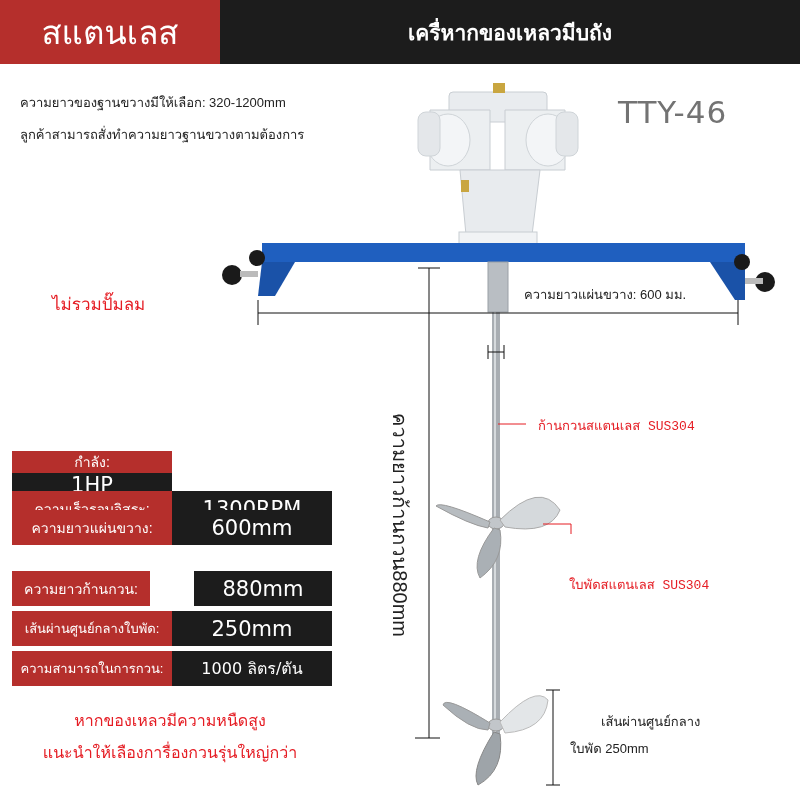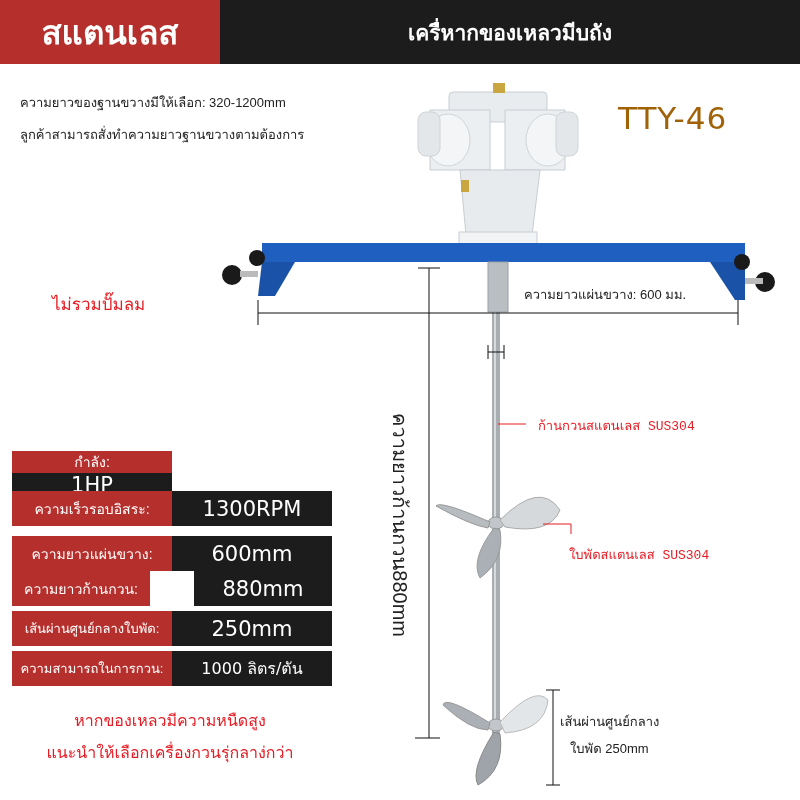--- a/index.html
+++ b/index.html
@@ -1,24 +1,24 @@
 <!DOCTYPE html>
 <html><head>
   <meta charset="utf-8">
   <style>
     * { margin: 0; padding: 0; box-sizing: border-box; }
     body { width: 800px; height: 800px; background: #ffffff; font-family: "DejaVu Sans", sans-serif; position: relative; overflow: hidden; }
     .abs { position: absolute; }
 
     
-    .hdr-left { left: 0; top: 0; width: 220px; height: 64px; background: #b52f2c; color: #fff; font-size: 33px; display: flex; align-items: center; justify-content: center; font-weight: bold; letter-spacing: 0px; }
+    .hdr-left { left: 0; top: 0; width: 220px; height: 64px; background: #b52f2c; color: #fff; font-size: 33px; display: flex; align-items: center; justify-content: center; font-weight: normal; letter-spacing: 0px; }
     .hdr-right { left: 220px; top: 0; width: 580px; height: 64px; background: #1c1c1c; color: #fff; font-size: 21px; display: flex; align-items: center; justify-content: center; font-weight: bold; }
 
     .note { font-size: 13px; color: #222; font-family: "Liberation Sans", sans-serif; }
-    .model { left: 618px; top: 100px; font-size: 31px; color: #a16207; font-family: "DejaVu Sans", sans-serif; font-weight: normal; letter-spacing: 1px; }
+    .model { left: 618px; top: 94px; font-size: 31px; color: #737373; font-family: "DejaVu Sans", sans-serif; font-weight: normal; letter-spacing: 1px; }
     .red-note { color: #e51c23; font-family: Liberation Mono, monospace; }
 
     
     .spec-row { position: absolute; left: 12px; width: 320px; height: 35px; display: flex; }
     .spec-label { width: 160px; height: 100%; background: #b52f2c; color: #fff; font-size: 14px; display: flex; align-items: center; justify-content: center; font-family: "Liberation Sans", sans-serif; white-space: nowrap; }
     .spec-value { width: 160px; height: 100%; background: #1c1c1c; color: #fff; font-size: 21px; display: flex; align-items: center; justify-content: center; font-family: "DejaVu Sans", sans-serif; white-space: nowrap; }
     .spec-value.small { font-size: 16px; }
 
     .vtext { left: 382px; top: 385px; width: 36px; height: 280px; display: flex; align-items: center; justify-content: center; }
     .vtext span { display: inline-block; transform: rotate(90deg); white-space: nowrap; font-size: 20px; color: #222; font-family: "Liberation Sans", sans-serif; }
@@ -114,45 +114,45 @@
     <line x1="571" y1="524" x2="571" y2="534"></line>
   </g>
 </svg>
 
 <div class="abs red-note" style="left:52px; top:290px; font-size:17px;">ไม่รวมปั๊มลม</div>
 <div class="abs note" style="left:524px; top:284px; font-size:13px;">ความยาวแผ่นขวาง: 600 มม.</div>
 <div class="abs vtext">
     <span>ความยาวก้านกวน880mm</span>
   </div>
 <div class="abs red-note" style="left:538px; top:415px; font-size:13px;">ก้านกวนสแตนเลส SUS304</div>
-<div class="abs red-note" style="left:569px; top:544px; font-size:13px;">ใบพัดสแตนเลส SUS304</div>
-<div class="abs note" style="left:560px; top:711px;">เส้นผ่านศูนย์กลาง</div>
+<div class="abs red-note" style="left:569px; top:574px; font-size:13px;">ใบพัดสแตนเลส SUS304</div>
+<div class="abs note" style="left:601px; top:711px;">เส้นผ่านศูนย์กลาง</div>
 <div class="abs note" style="left:570px; top:738px;">ใบพัด 250mm</div>
 
 <div>
   <div class="spec-row" style="top:451px;flex-direction:column;">
     <div class="spec-label">กำลัง:</div>
     <div class="spec-value">1HP</div>
   </div>
   <div class="spec-row" style="top:491px;">
     <div class="spec-label">ความเร็วรอบอิสระ:</div>
     <div class="spec-value">1300RPM</div>
   </div>
-  <div class="spec-row" style="top:510px;margin-top:26px;">
+  <div class="spec-row" style="top:510px;">
     <div class="spec-label">ความยาวแผ่นขวาง:</div>
     <div class="spec-value">600mm</div>
   </div>
   <div class="spec-row" style="top:571px;gap:44px;">
     <div class="spec-label">ความยาวก้านกวน:</div>
     <div class="spec-value">880mm</div>
   </div>
   <div class="spec-row" style="top:611px;">
     <div class="spec-label" style="font-size:13px;">เส้นผ่านศูนย์กลางใบพัด:</div>
     <div class="spec-value">250mm</div>
   </div>
   <div class="spec-row" style="top:651px;">
     <div class="spec-label" style="font-size:13px;">ความสามารถในการกวน:</div>
     <div class="spec-value small">1000 ลิตร/ตัน</div>
   </div>
 </div>
 
 <div class="abs red-note" style="left:0; width:340px; top:708px; font-size:16px; text-align:center;">หากของเหลวมีความหนืดสูง</div>
-<div class="abs red-note" style="left:0; width:340px; top:740px; font-size:16px; text-align:center;">แนะนำให้เลือกเครื่องกวนรุ่กลาง่กว่า</div>
+<div class="abs red-note" style="left:0; width:340px; top:740px; font-size:16px; text-align:center;">แนะนำให้เลืองการื่องกวนรุ่นใหญ่กว่า</div>
 
 </body></html>

